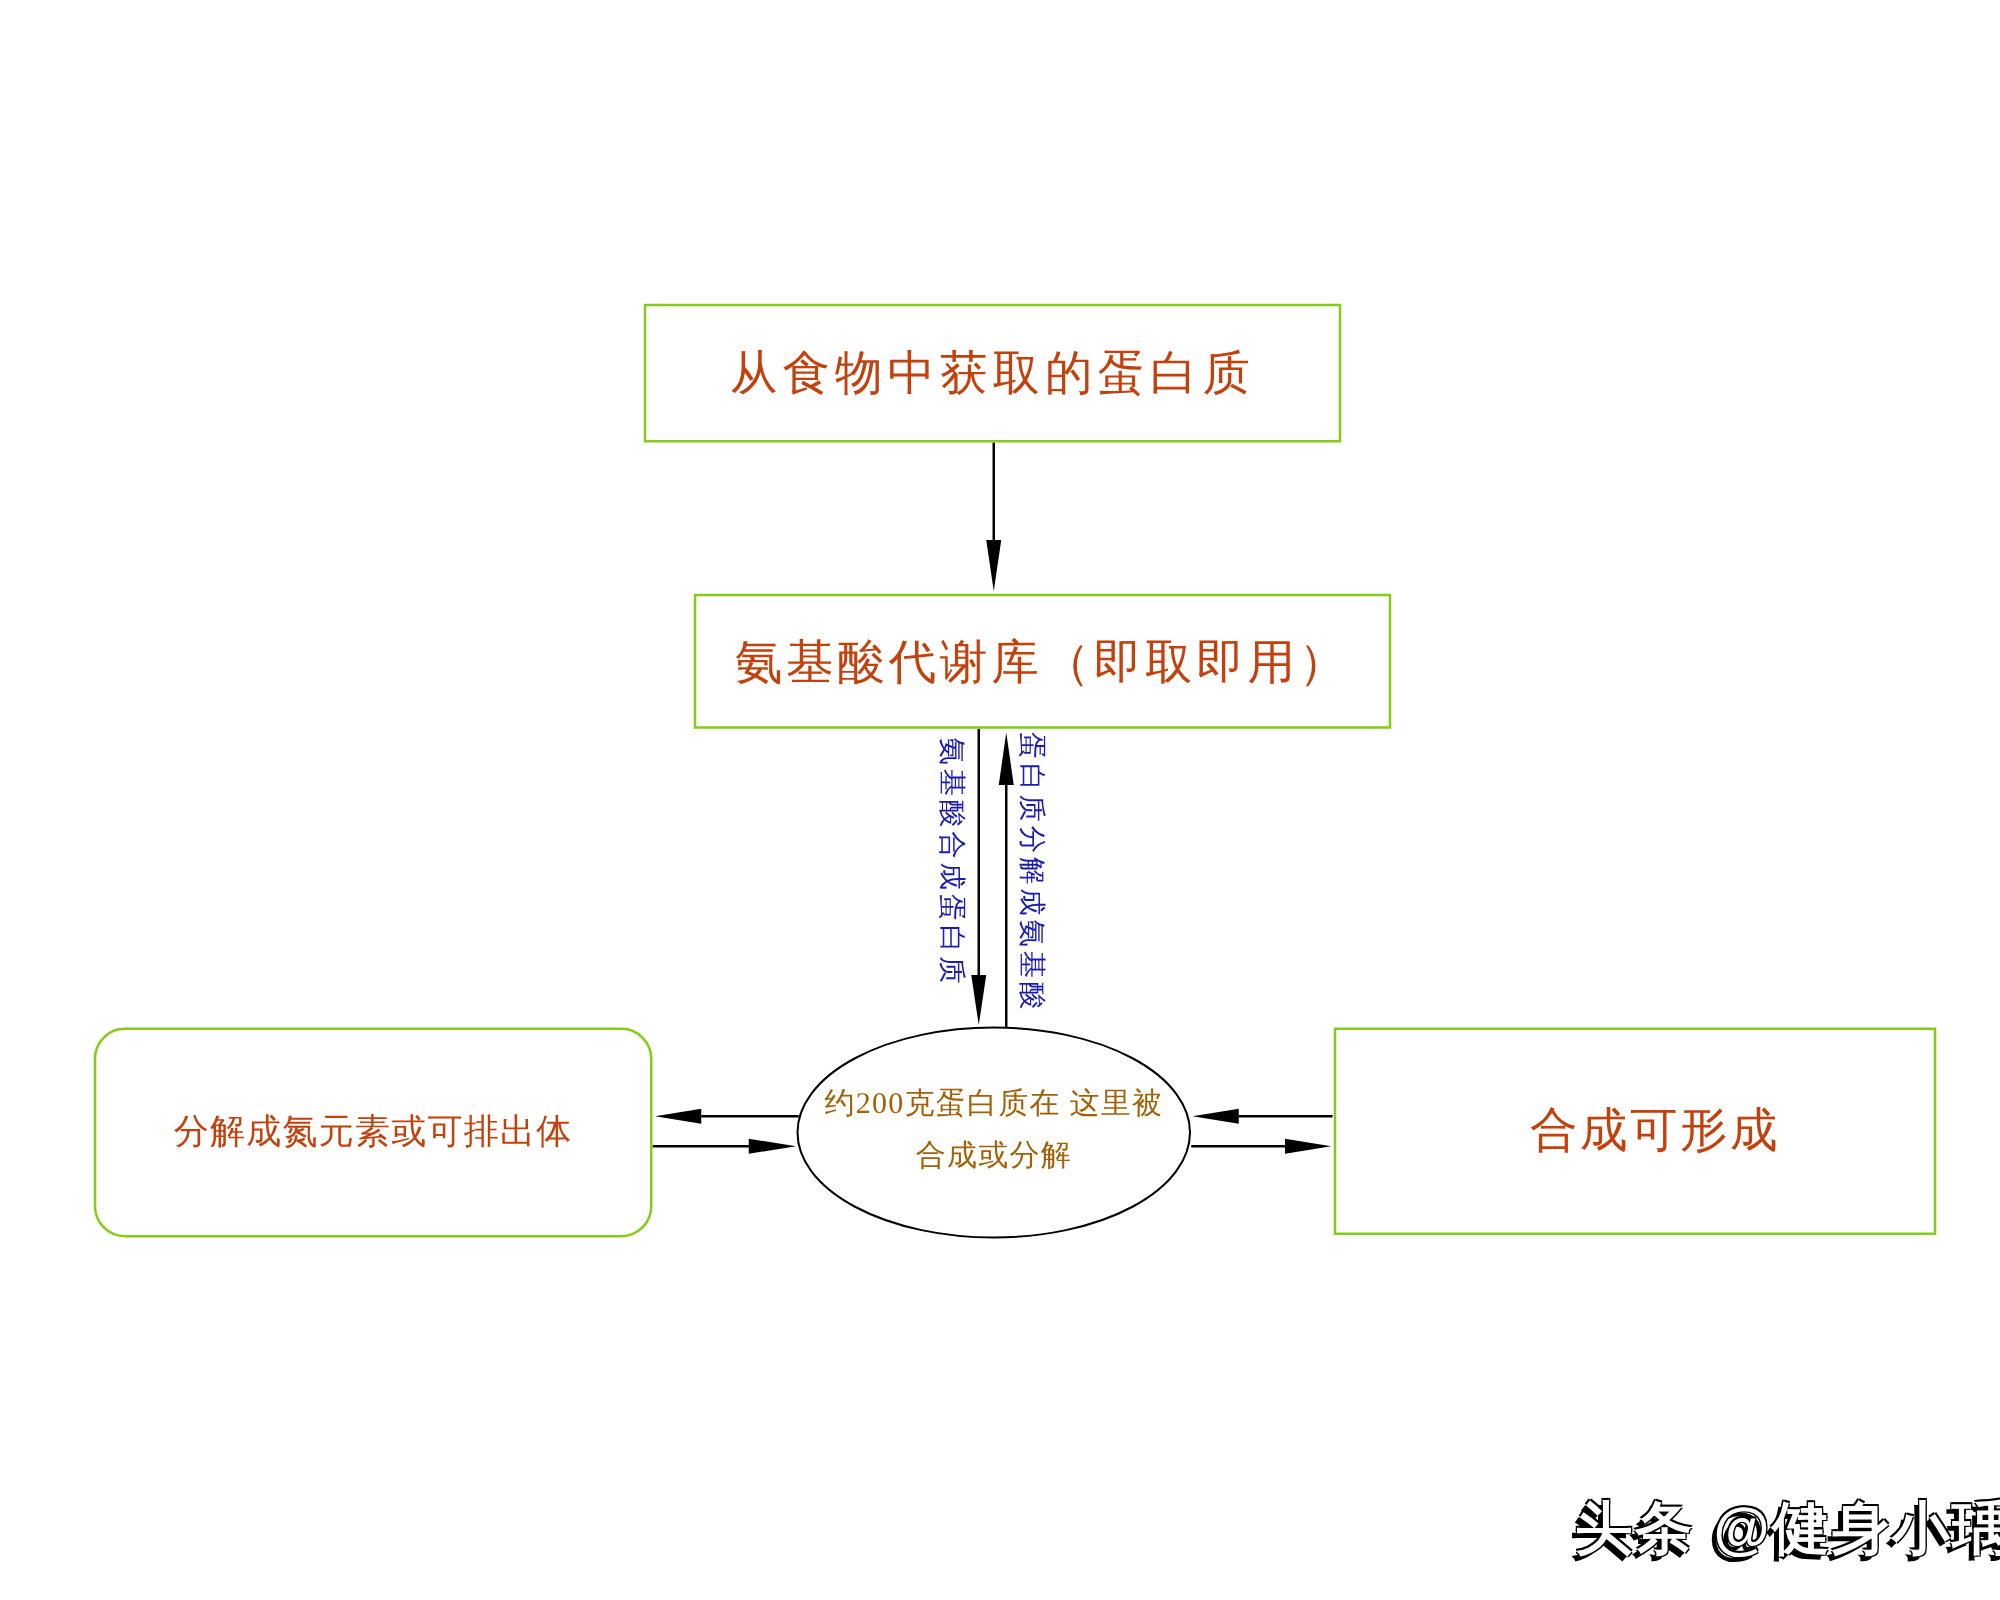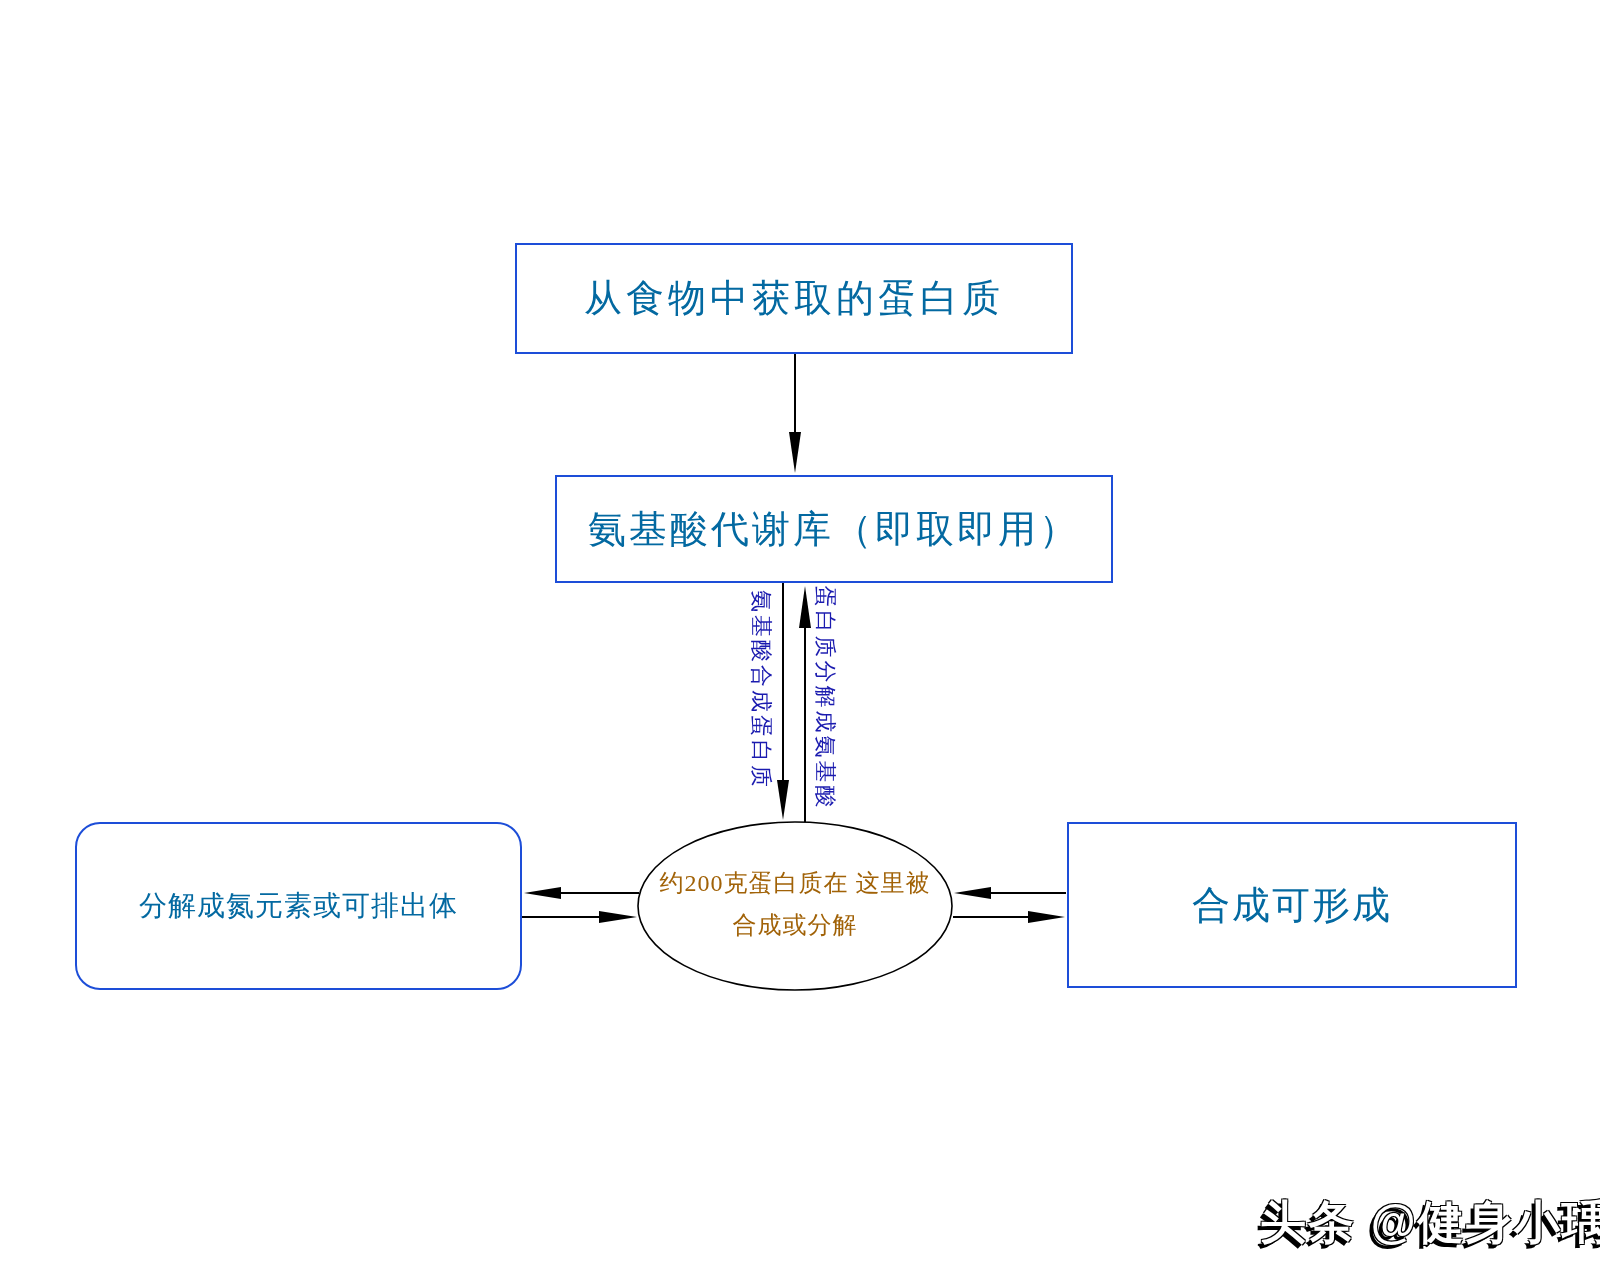--- a/index.html
+++ b/index.html
@@ -5,34 +5,34 @@
   html,body{margin:0;padding:0;background:#ffffff;}
   #canvas{
     position:relative;
     width:1600px;height:1280px;
     background:#ffffff;
     overflow:hidden;
     font-family:"Liberation Serif","DejaVu Serif",serif;
   }
   .box{
     position:absolute;
-    border:2px solid #1d4ed8;
+    border:2px solid #84cc16;
     background:#ffffff;
     display:flex;
     flex-direction:column;
     align-items:center;
     justify-content:center;
     text-align:center;
-    color:#0369a1;
+    color:#c2410c;
   }
   .box .line{display:block;}
   #box-food   {left:515px; top:243px; width:554px; height:107px; font-size:38px; letter-spacing:4px;}
   #box-pool   {left:515px; top:475px; width:554px; height:104px; font-size:38px; letter-spacing:3px;margin-left:40px;}
   #box-breakdown{left:75px;  top:822px; width:443px; height:164px; font-size:28px; letter-spacing:1px; line-height:1.5;border-radius:25px;}
-  #box-muscle {left:1067px; top:822px; width:446px; height:162px; font-size:38px; letter-spacing:2px; line-height:1.5;}
+  #box-muscle {left:1067px; top:822px; width:446px; height:162px; font-size:38px; letter-spacing:2px; line-height:1.5;padding-left:32px;}
 
   #svg-layer{position:absolute; left:0; top:0; width:1600px; height:1280px;}
 
   .ellipse-text{
     position:absolute;
     left:648px; top:862px; width:294px;
     text-align:center;
     color:#a16207;
     font-size:24px;
     line-height:1.75;

